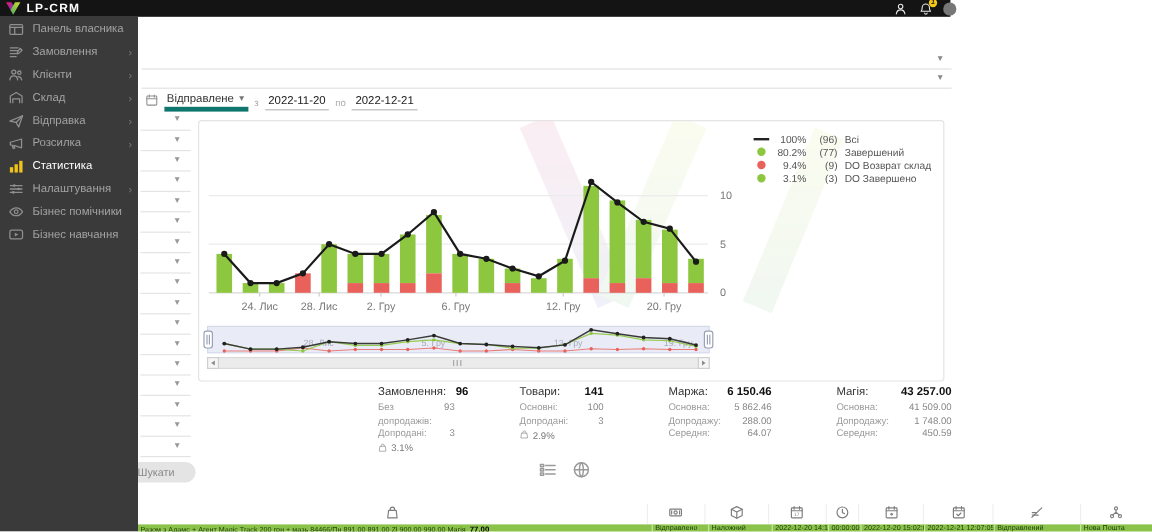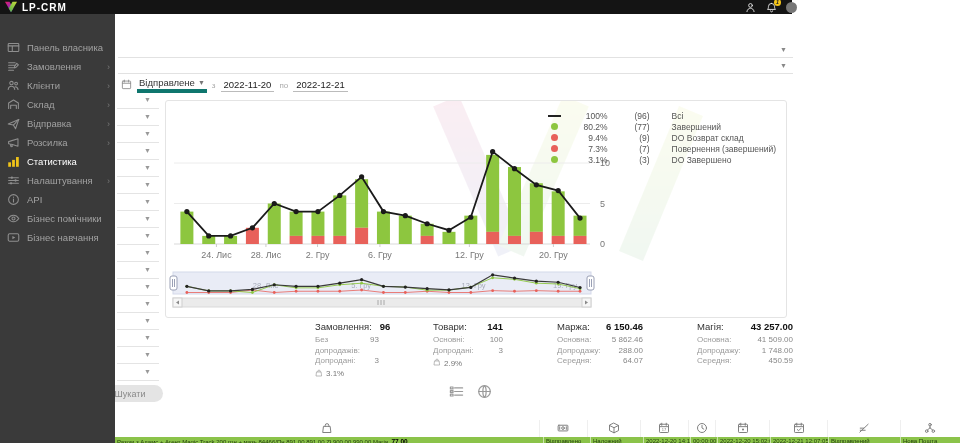--- a/index.html
+++ b/index.html
@@ -10,21 +10,21 @@
           display:flex;align-items:center;}
   .brand{display:flex;align-items:center;gap:4px;padding-left:4px;}
   .brand-text{color:#fff;font-size:10px;font-weight:bold;letter-spacing:1px;}
   .topbar-right{position:absolute;right:2px;top:0;height:14px;display:flex;align-items:center;gap:9px;}
   .tb-icon{position:relative;width:12px;height:12px;display:inline-flex;align-items:center;justify-content:center;}
   .tb-badge{position:absolute;top:-2px;right:-4px;background:#f5c518;color:#222;font-size:6px;
             border-radius:50%;width:7px;height:7px;line-height:7px;text-align:center;font-weight:bold;}
   .tb-avatar{width:11px;height:11px;border-radius:50%;background:#777;margin-right:-7px;}
   
   .sidebar{position:absolute;left:0;top:14px;width:115px;height:429px;background:#3a3a3a;z-index:3;}
-  #sidebar-menu{padding-top:24px;}
+  #sidebar-menu{padding-top:1px;}
   .menu-item{position:relative;height:19px;display:flex;align-items:center;gap:7px;padding-left:7px;cursor:pointer;}
   .mi-icon{width:13px;height:13px;display:inline-flex;align-items:center;justify-content:center;}
   .mi-label{font-size:9.5px;color:#a2a2a2;white-space:nowrap;}
   .menu-item.active .mi-label{color:#fff;}
   .mi-arrow{position:absolute;right:5px;color:#777;font-size:9px;}
   
   .content{position:absolute;left:115px;top:14px;width:845px;height:429px;background:#fff;}
   .toolbar-select{position:absolute;left:3px;width:675px;height:14px;border-bottom:1px solid #e2e2e2;cursor:pointer;}
   .toolbar-select .caret{position:absolute;right:6px;top:3px;font-size:7px;color:#888;}
   .ts1{top:29px;} .ts2{top:45px;}
@@ -38,21 +38,21 @@
   .filter-row .caret{position:absolute;right:8px;top:2px;font-size:7px;color:#999;}
   .search-pill{position:absolute;left:-18px;top:371px;width:66px;height:17px;border:none;border-radius:9px;
                background:#e4e4e4;color:#8a8a8a;font-size:9px;z-index:1;cursor:pointer;
                font-family:"Liberation Sans",sans-serif;}
   
   .chart-card{position:absolute;left:50px;top:86px;width:620px;height:216px;border:1px solid #e4e4e4;
               border-radius:3px;background:#fff;}
   .watermark{position:absolute;left:250px;top:0;opacity:.07;pointer-events:none;}
   #chart-area{position:absolute;left:0;top:0;}
   .legend{position:absolute;right:10px;top:9px;z-index:2;}
-  .legend-row{display:flex;align-items:center;height:11px;font-size:8.5px;color:#555;gap:20px;}
+  .legend-row{display:flex;align-items:center;height:11px;font-size:8.5px;color:#555;gap:4px;}
   .lg-swatch{width:14px;display:flex;justify-content:center;}
   .lg-line{width:13px;height:2px;background:#222;}
   .lg-dot{width:7px;height:7px;border-radius:50%;}
   .lg-pct{width:26px;text-align:right;}
   .lg-count{width:22px;text-align:right;margin-right:2px;}
   
   .stats{position:absolute;left:170px;top:307px;display:flex;gap:24px;}
   .stat-col{display:flex;flex-direction:column;margin-left:30px;}
   .stat-title{display:flex;justify-content:space-between;gap:8px;font-size:9.5px;color:#333;margin-bottom:3px;}
   .stat-title b{color:#111;}
@@ -187,29 +187,20 @@
         <span class="mi-icon">
           <svg width="13" height="13" viewBox="0 0 16 16" fill="none" stroke="#8f8f8f" stroke-width="1.3" stroke-linecap="round" stroke-linejoin="round">
             <path d="M2 4.5h12M2 8h12M2 11.5h12"></path>
             <circle cx="6" cy="4.5" r="1.4" fill="#8f8f8f" stroke="none"></circle>
             <circle cx="10.5" cy="8" r="1.4" fill="#8f8f8f" stroke="none"></circle>
             <circle cx="5" cy="11.5" r="1.4" fill="#8f8f8f" stroke="none"></circle>
           </svg>
         </span>
         <span class="mi-label">Налаштування</span>
         <span class="mi-arrow">›</span>
-      </div>
-      <div class="menu-item">
-        <span class="mi-icon">
-          <svg width="13" height="13" viewBox="0 0 16 16" fill="none" stroke="#8f8f8f" stroke-width="1.3" stroke-linecap="round" stroke-linejoin="round">
-            <circle cx="8" cy="8" r="6"></circle>
-            <path d="M8 5v.3M8 7.3V11"></path>
-          </svg>
-        </span>
-        <span class="mi-label">API</span>
       </div>
       <div class="menu-item">
         <span class="mi-icon">
           <svg width="13" height="13" viewBox="0 0 16 16" fill="none" stroke="#8f8f8f" stroke-width="1.3" stroke-linecap="round" stroke-linejoin="round">
             <path d="M1.5 8s2.6-4 6.5-4 6.5 4 6.5 4-2.6 4-6.5 4-6.5-4-6.5-4z"></path>
             <circle cx="8" cy="8" r="1.9"></circle>
           </svg>
         </span>
         <span class="mi-label">Бізнес помічники</span>
       </div>
@@ -496,28 +487,20 @@
         <div class="legend-row">
           <span class="lg-swatch">
             <span class="lg-dot" style="background:#e8615a"></span>
           </span>
           <span class="lg-pct">9.4%</span>
           <span class="lg-count">(9)</span>
           <span>DO Возврат склад</span>
         </div>
         <div class="legend-row">
           <span class="lg-swatch">
-            <span class="lg-dot" style="background:#e8615a"></span>
-          </span>
-          <span class="lg-pct">7.3%</span>
-          <span class="lg-count">(7)</span>
-          <span>Повернення (завершений)</span>
-        </div>
-        <div class="legend-row">
-          <span class="lg-swatch">
             <span class="lg-dot" style="background:#8dc63f"></span>
           </span>
           <span class="lg-pct">3.1%</span>
           <span class="lg-count">(3)</span>
           <span>DO Завершено</span>
         </div>
       </div>
   </section>
 
   <div class="stats" id="stats">

